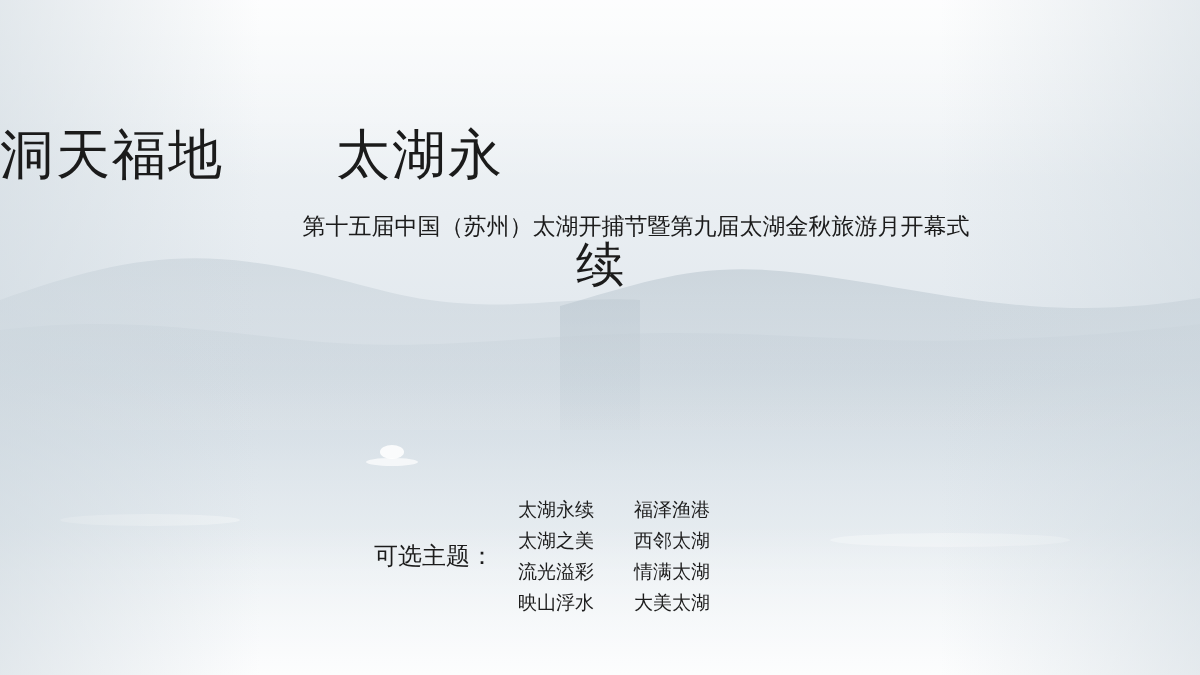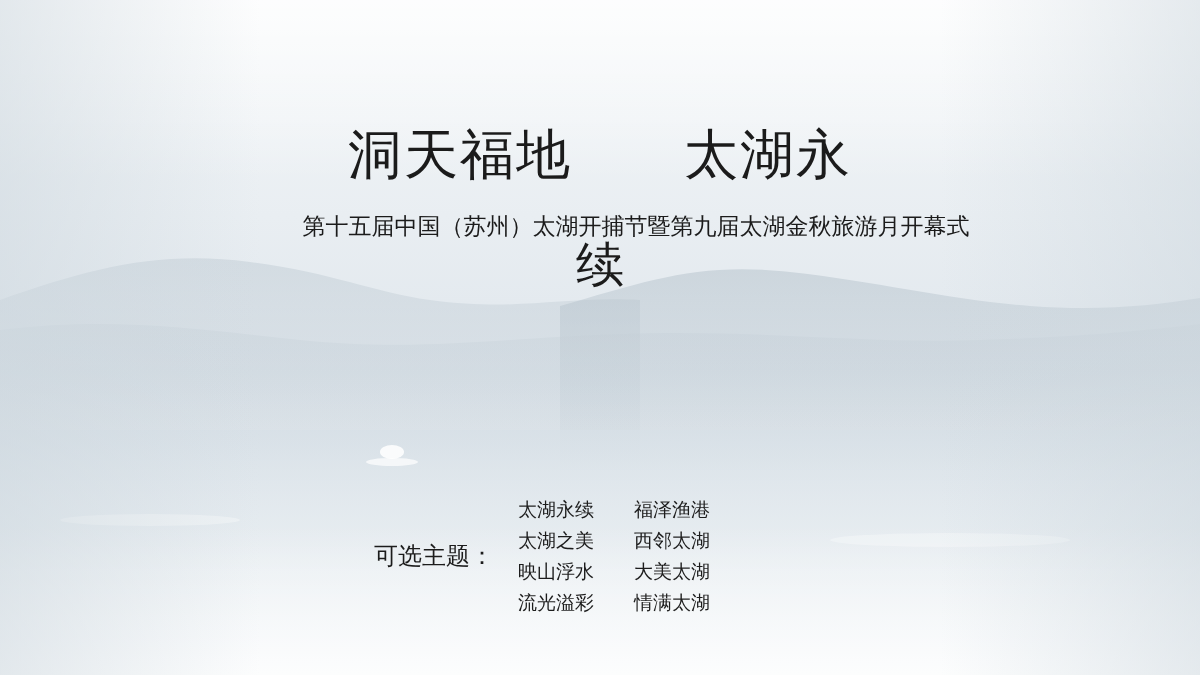--- a/index.html
+++ b/index.html
@@ -75,21 +75,20 @@
     left: 0; top: 0;
     width: 1200px;
     height: 675px;
   }
 
   .title {
     position: absolute;
     top: 124px;
     left: 0;
     width: 1200px;
-    text-align: center;
     font-size: 54px;
     line-height: 62px;
     letter-spacing: 2px;
     color: #1b1b1b;
     font-family: "Liberation Serif", "DejaVu Serif", serif;
     white-space: pre;
   }
 
   .subtitle {
     position: absolute;
@@ -215,24 +214,24 @@
       <div class="themes-list">
         <div class="theme-row">
           <span class="theme-a">太湖永续</span>
           <span class="theme-b">福泽渔港</span>
         </div>
         <div class="theme-row">
           <span class="theme-a">太湖之美</span>
           <span class="theme-b">西邻太湖</span>
         </div>
         <div class="theme-row">
+          <span class="theme-a">流光溢彩</span>
+          <span class="theme-b">情满太湖</span>
+        </div>
+        <div class="theme-row">
           <span class="theme-a">映山浮水</span>
           <span class="theme-b">大美太湖</span>
         </div>
-        <div class="theme-row">
-          <span class="theme-a">流光溢彩</span>
-          <span class="theme-b">情满太湖</span>
-        </div>
       </div>
     </div>
 
   </div>
 </div>
 
 </body></html>

